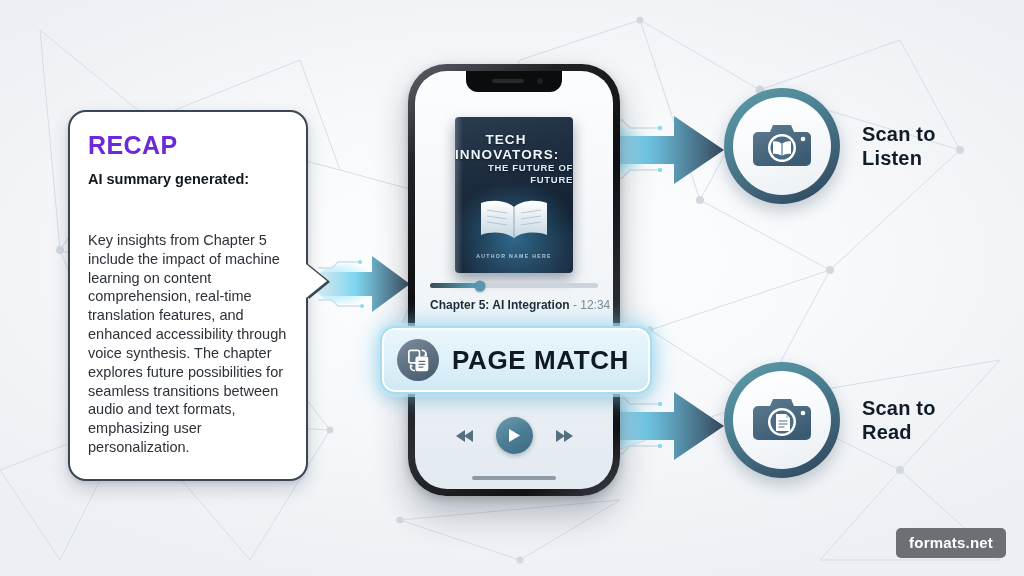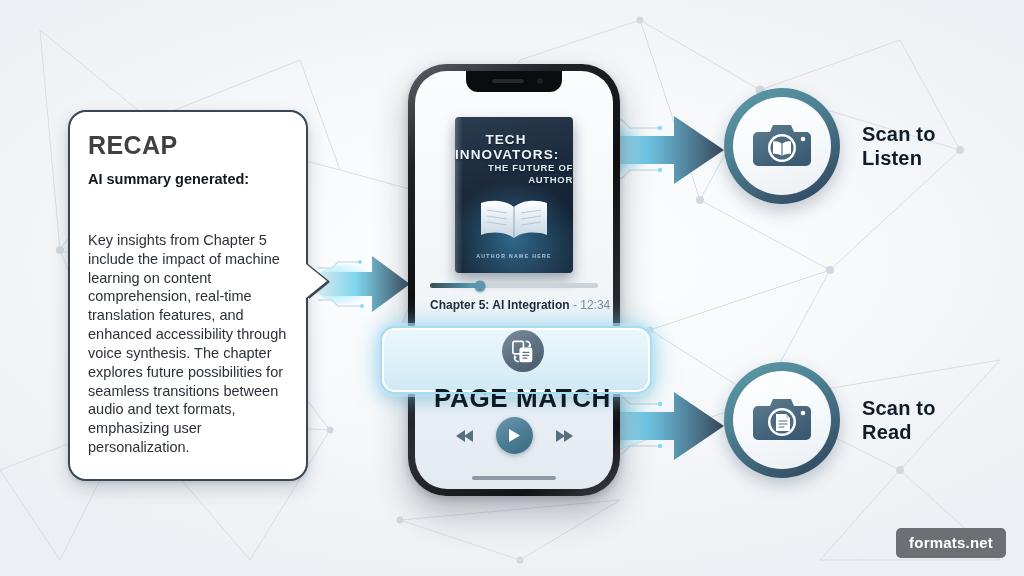--- a/index.html
+++ b/index.html
@@ -40,21 +40,21 @@
   .recap-box {
     position: relative;
     background: #ffffff;
     border: 2px solid #3b4654;
     border-radius: 18px;
     padding: 20px 18px 22px 18px;
     box-shadow: 0 8px 18px rgba(40,55,75,0.20), 0 2px 4px rgba(40,55,75,0.12);
     min-height: 358px;
   }
   .recap-title {
-    color: #404040;
+    color: #6d28d9;
     font-size: 25px;
     font-weight: bold;
     letter-spacing: 0.4px;
     line-height: 1.1;
     margin-bottom: 11px;
   }
   .recap-sub {
     color: #11181f;
     font-size: 14.5px;
     font-weight: bold;
@@ -283,21 +283,20 @@
     border: 2px solid #ffffff;
     outline: 2px solid #a9dcee;
     display: flex;
     align-items: center;
     padding-left: 13px;
     gap: 13px;
     box-shadow:
       0 0 0 5px rgba(190,232,247,0.55),
       0 0 22px 6px rgba(120,205,240,0.55),
       0 6px 16px rgba(40,90,120,0.22);
-    flex-direction: column;
   }
   .pm-icon {
     flex: 0 0 auto;
     width: 42px;
     height: 42px;
     border-radius: 50%;
     background: linear-gradient(150deg,#7d8e9c 0%,#5b6f80 55%,#46596b 100%);
     display: flex;
     align-items: center;
     justify-content: center;
@@ -461,21 +460,21 @@
       <div class="notch">
         <div class="notch-speaker"></div>
         <div class="notch-cam"></div>
       </div>
 
       <div class="book">
         <div class="book-spine"></div>
         <div class="book-t1">TECH</div>
         <div class="book-t1" style="top:31px;">INNOVATORS:</div>
         <div class="book-t2">THE FUTURE OF</div>
-        <div class="book-t2" style="top:58px;">AUTHOR</div>
+        <div class="book-t2" style="top:58px;">FUTURE</div>
 
         <svg class="book-art" viewBox="0 0 76 50">
           <defs>
             <linearGradient id="pgL" x1="0" y1="0" x2="0" y2="1">
               <stop offset="0%" stop-color="#ffffff"></stop>
               <stop offset="100%" stop-color="#c6d6e2"></stop>
             </linearGradient>
           </defs>
           <path d="M38,14 C30,7 16,6 5,10 L5,42 C16,38 30,39 38,45 Z" fill="url(#pgL)"></path>
           <path d="M38,14 C46,7 60,6 71,10 L71,42 C60,38 46,39 38,45 Z" fill="url(#pgL)"></path>

